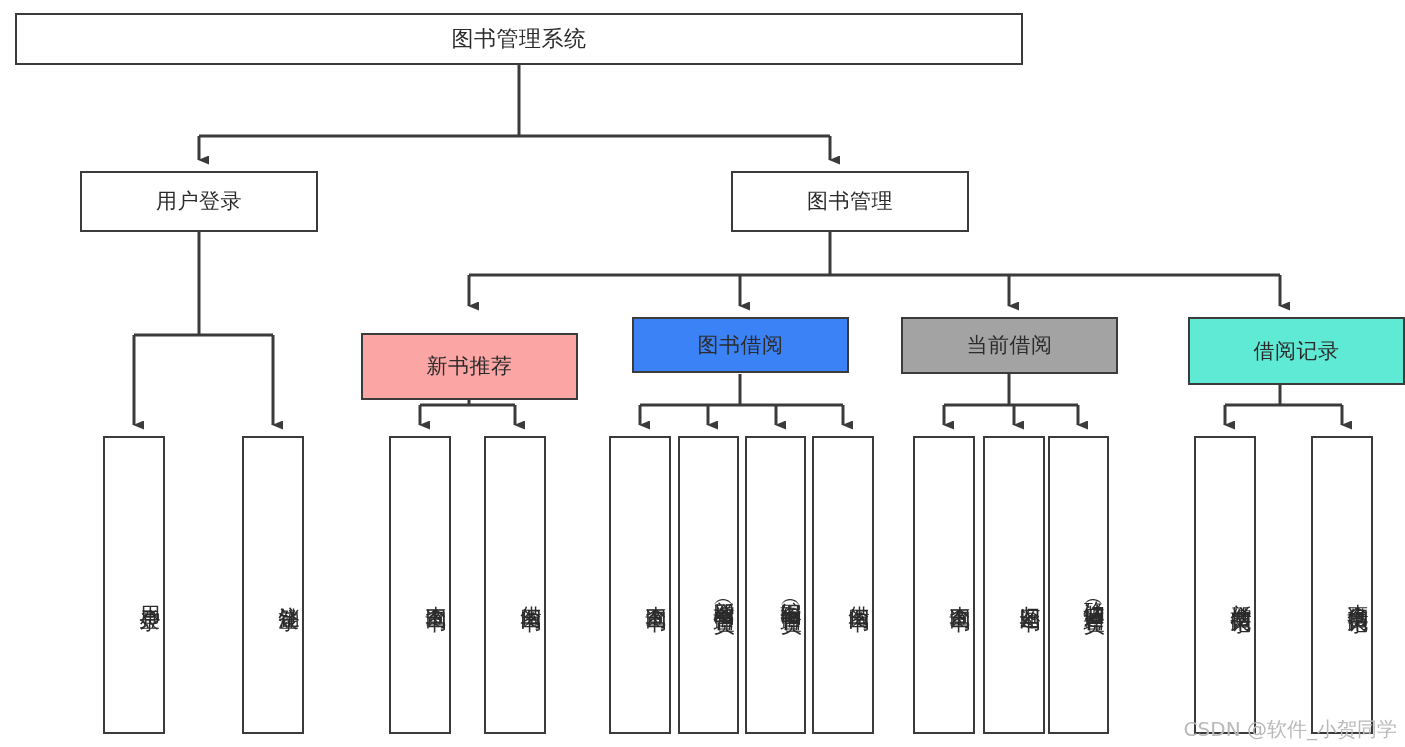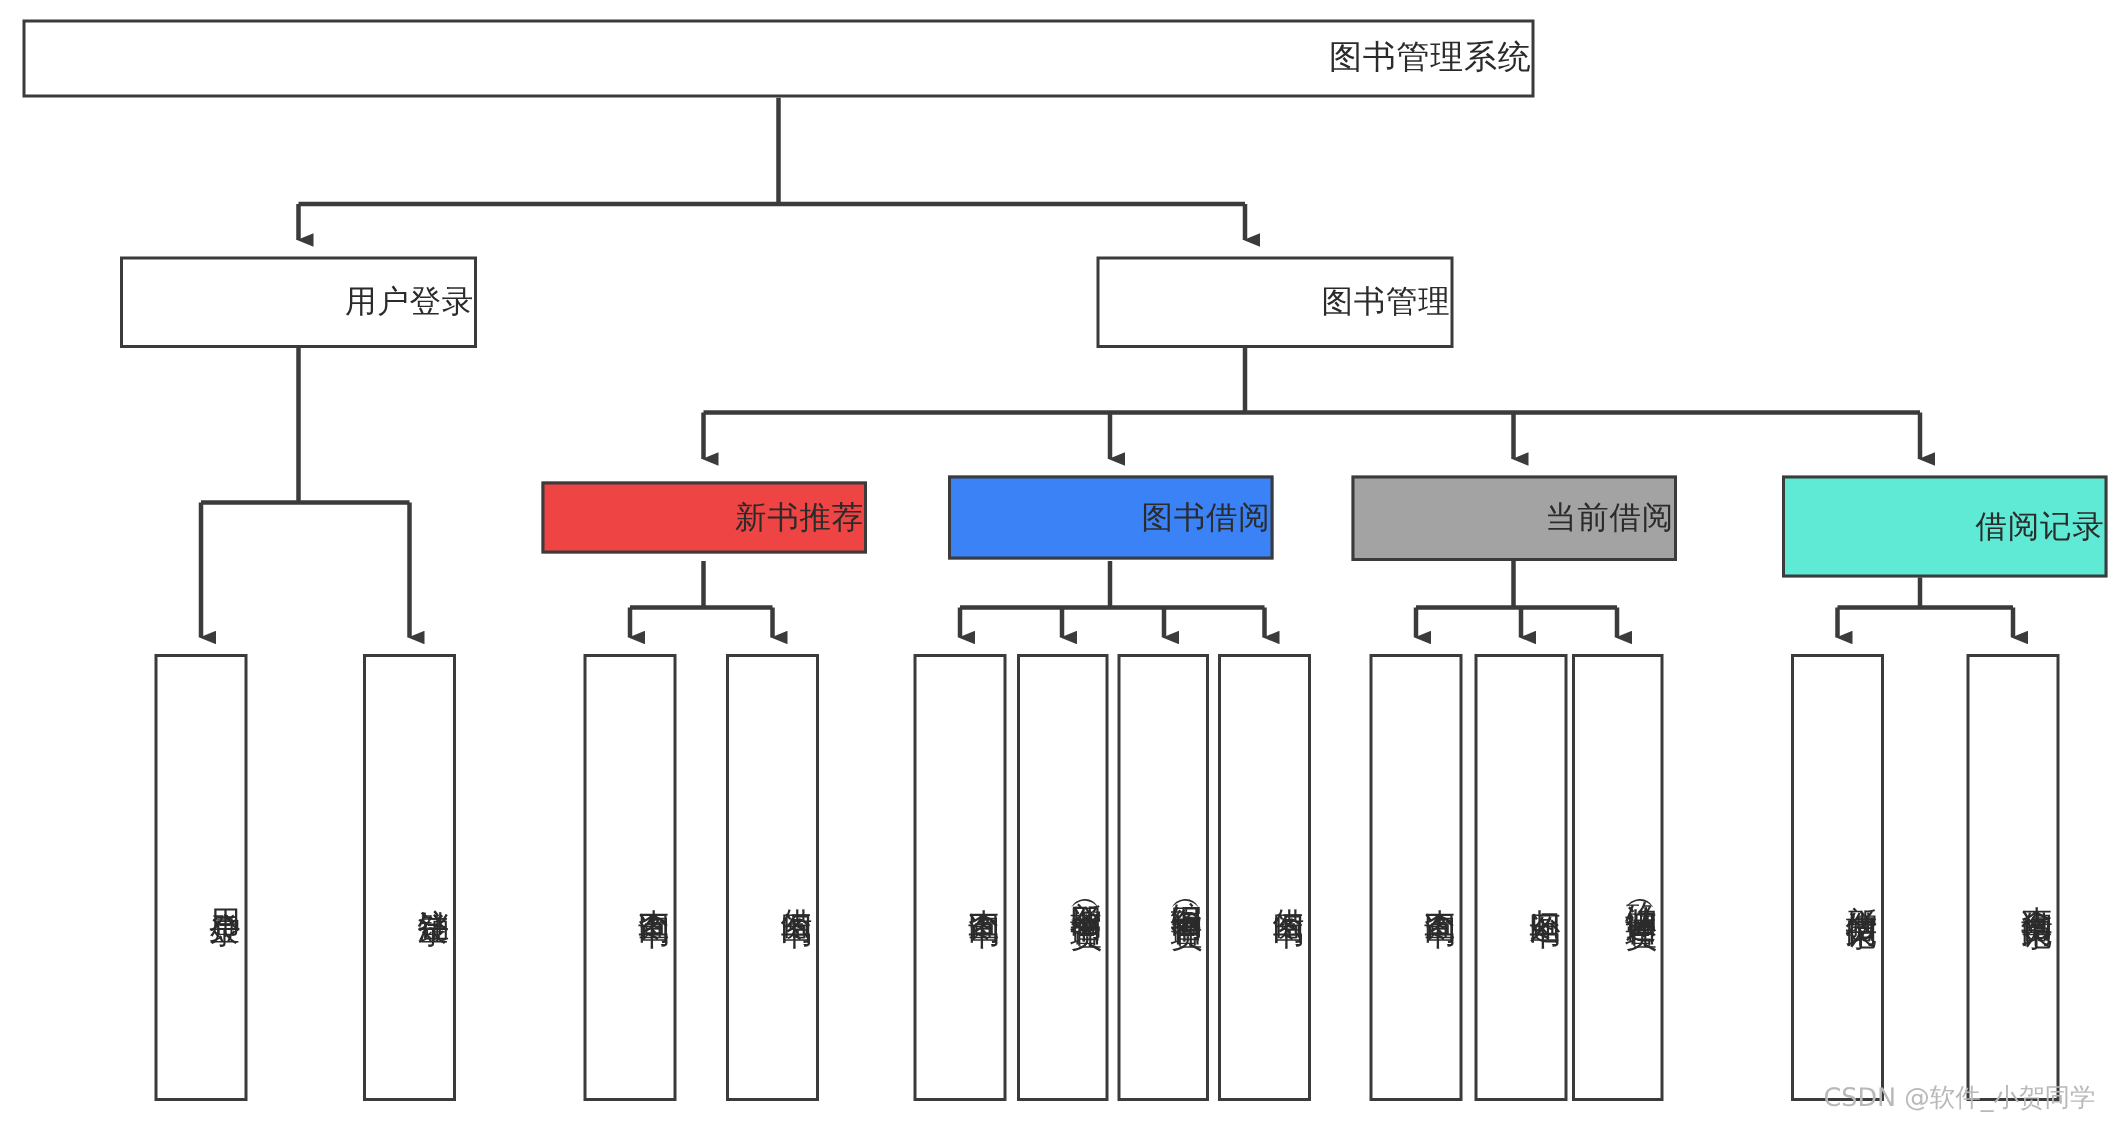--- a/index.html
+++ b/index.html
@@ -23,21 +23,21 @@
     left: 0; top: 0;
     width: 1405px; height: 747px;
     pointer-events: none;
   }
   .node {
     position: absolute;
     background: #ffffff;
     border: 2px solid #3b3b3b;
     display: flex;
     align-items: center;
-    justify-content: flex-end;
+    justify-content: center;
     color: #2b2b2b;
   }
   .node.horiz {
     font-size: 21px;
     letter-spacing: 0.5px;
     line-height: 1.15;
   }
   .node.vert {
     writing-mode: vertical-rl;
     text-orientation: upright;
@@ -54,21 +54,21 @@
   }
   .node.vert .label {
     writing-mode: vertical-rl;
     text-orientation: upright;
   }
   #root-node { font-size: 22px; }
   #watermark {
     position: absolute;
     right: 8px;
     bottom: 4px;
-    font-size: 17px;
+    font-size: 20px;
     color: #b9b9b9;
     white-space: nowrap;
     font-family: "DejaVu Sans", "Liberation Sans", sans-serif;
   }
 </style>
 </head>
 <body style="background: rgb(255, 255, 255);">
 
 <div id="diagram">
 
@@ -129,21 +129,21 @@
     <span class="label">图书管理系统</span>
   </div>
 
   <div class="node horiz" style="left: 80px; top: 171px; width: 238px; height: 61px; border-color: rgb(59, 59, 59); background: rgb(255, 255, 255); color: rgb(43, 43, 43);">
     <span class="label">用户登录</span>
   </div>
   <div class="node horiz" style="left: 711px; top: 171px; width: 238px; height: 61px; border-color: rgb(59, 59, 59); background: rgb(255, 255, 255); color: rgb(43, 43, 43); margin-left: 20px;">
     <span class="label">图书管理</span>
   </div>
 
-  <div class="node horiz" style="left: 361px; top: 321px; width: 217px; height: 48px; border-color: rgb(59, 59, 59); background: #ef4444; color: rgb(43, 43, 43);">
+  <div class="node horiz" style="left: 361px; top: 333px; width: 217px; height: 67px; border-color: rgb(59, 59, 59); background: #fca5a5; color: rgb(43, 43, 43);">
     <span class="label">新书推荐</span>
   </div>
   <div class="node horiz" style="left: 632px; top: 317px; width: 217px; height: 56px; border-color: rgb(59, 59, 59); background: #3b82f6; color: rgb(43, 43, 43);">
     <span class="label">图书借阅</span>
   </div>
   <div class="node horiz" style="left: 901px; top: 317px; width: 217px; height: 57px; border-color: rgb(59, 59, 59); background: #a3a3a3; color: rgb(43, 43, 43);">
     <span class="label">当前借阅</span>
   </div>
   <div class="node horiz" style="left: 1188px; top: 317px; width: 217px; height: 68px; border-color: rgb(59, 59, 59); background: #5eead4; color: rgb(43, 43, 43);">
     <span class="label">借阅记录</span>

